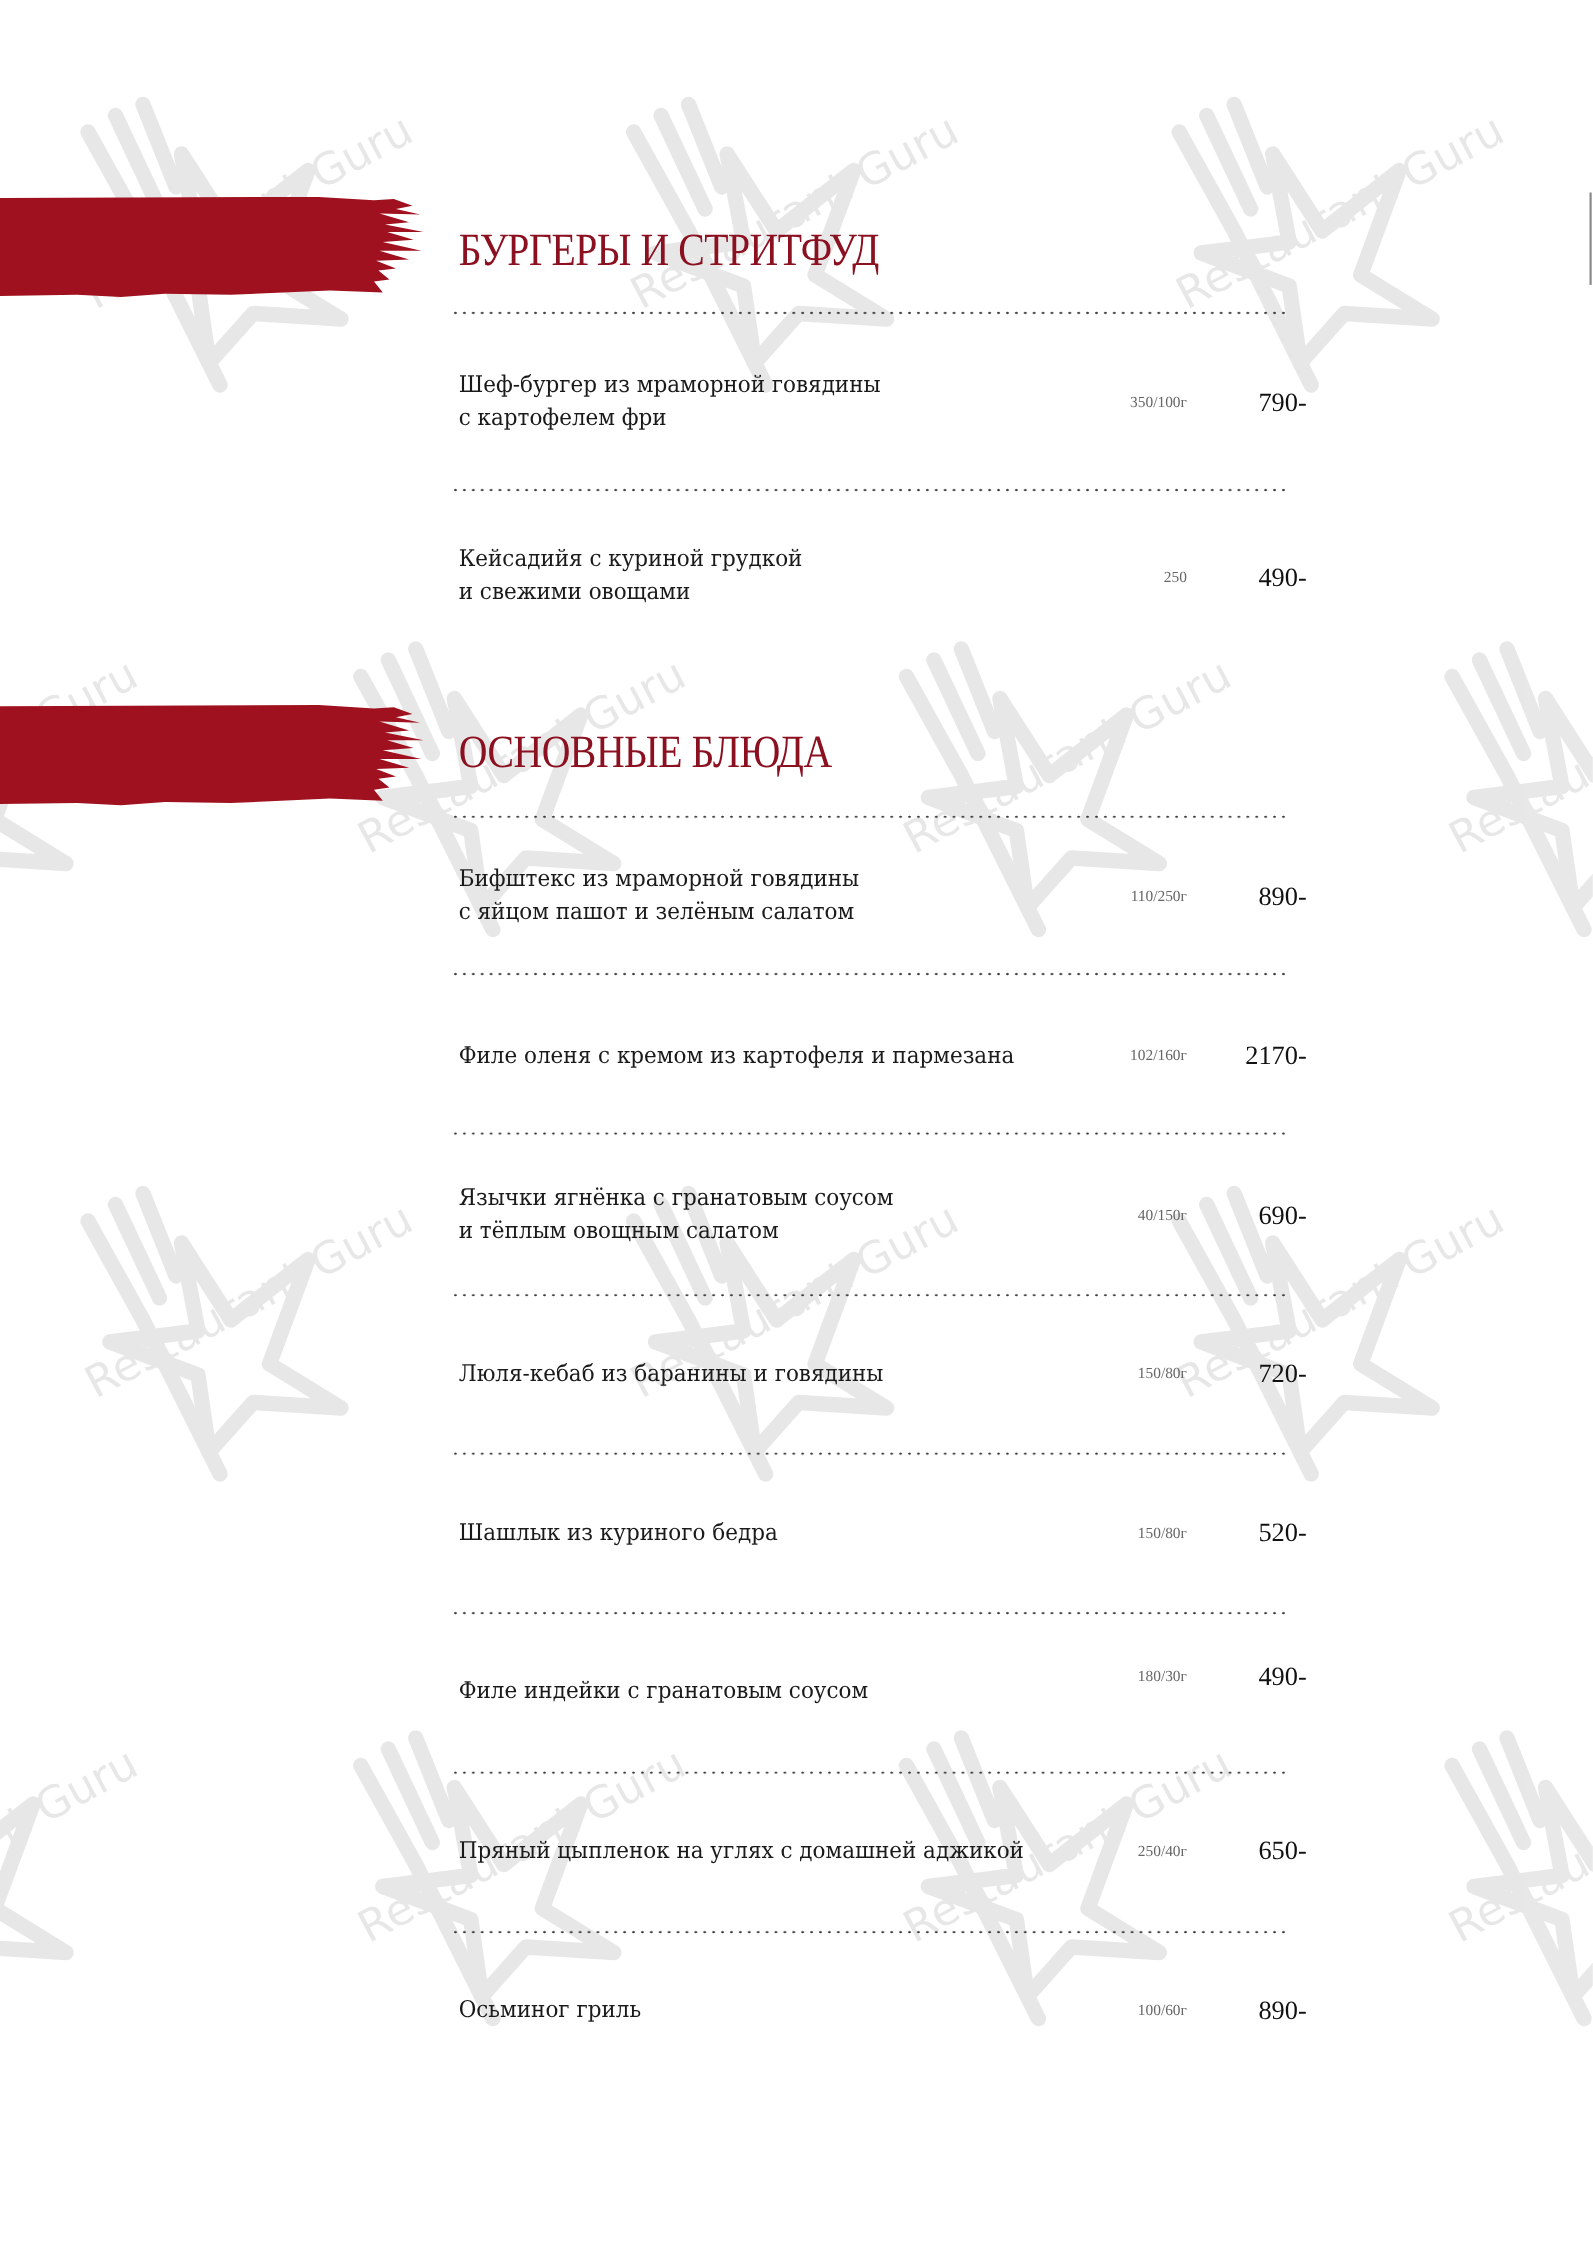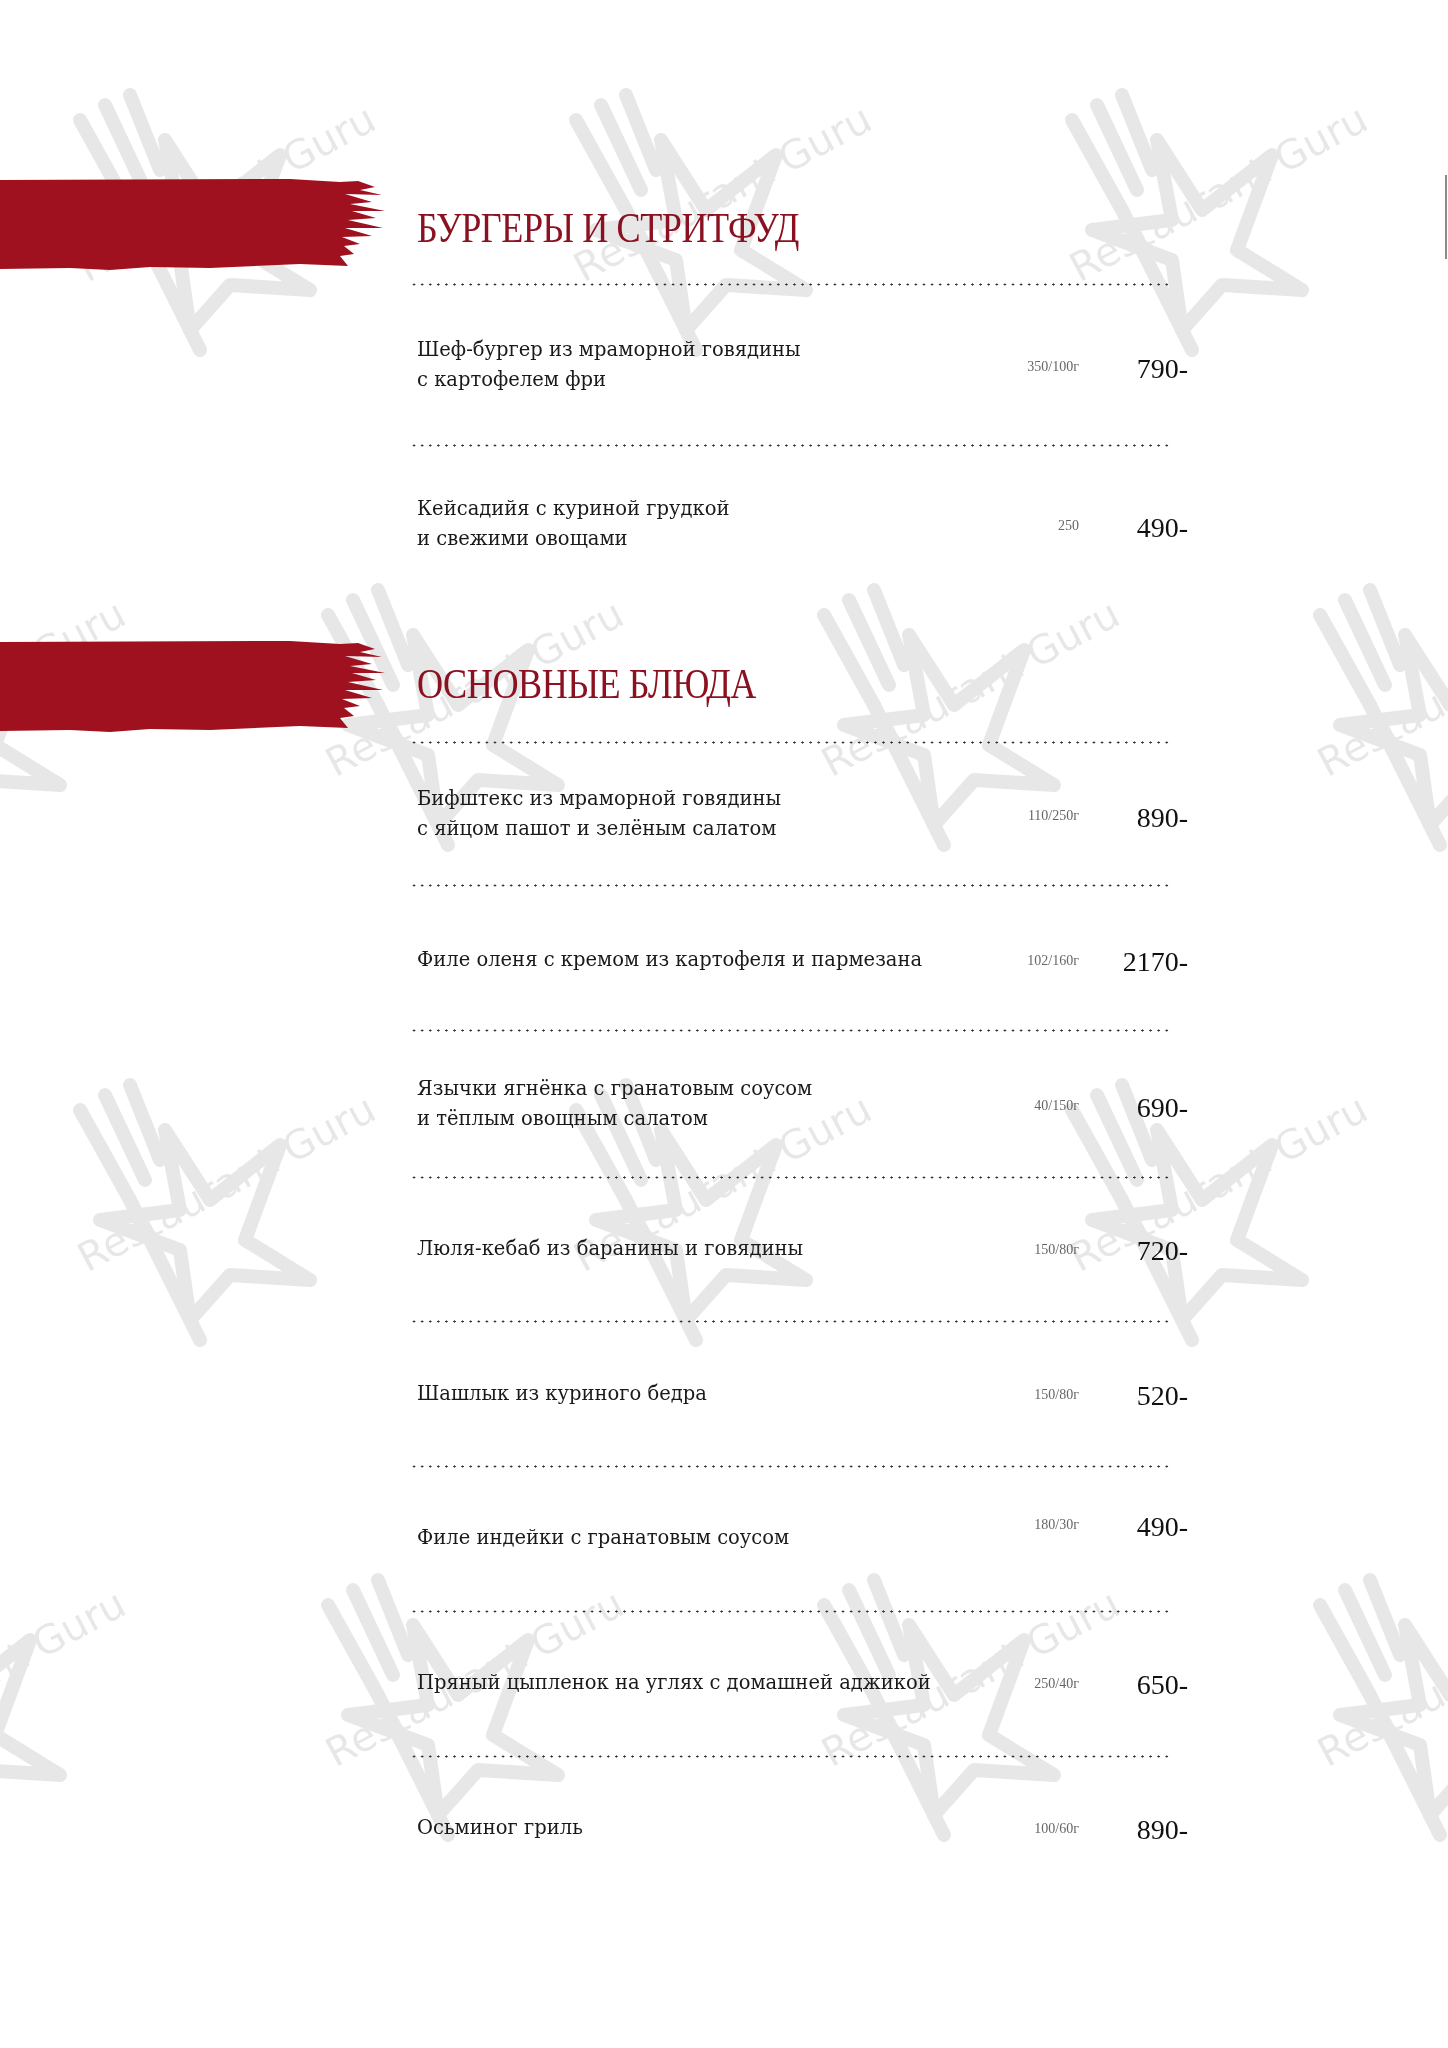--- a/index.html
+++ b/index.html
@@ -39,21 +39,21 @@
     transform:scaleX(0.93); transform-origin:left top;
   }
   .item-name div { white-space:nowrap; }
   .item-weight {
     position:absolute; right:109px;
     font-family:"Liberation Serif", serif; font-size:14px; color:#666;
     white-space:nowrap; line-height:1;
   }
   .item-price {
     position:absolute; right:0;
-    font-family:"Liberation Serif", serif; font-size:28px; color:#111;
+    font-family:"Liberation Serif", serif; font-size:24px; color:#111;
     white-space:nowrap; line-height:1;
   }
   .edge-line {
     position:absolute; left:1445px; top:175px; width:2px; height:84px;
     background:#8a8a8a; z-index:3;
   }
 </style>
 </head>
 <body>
 

